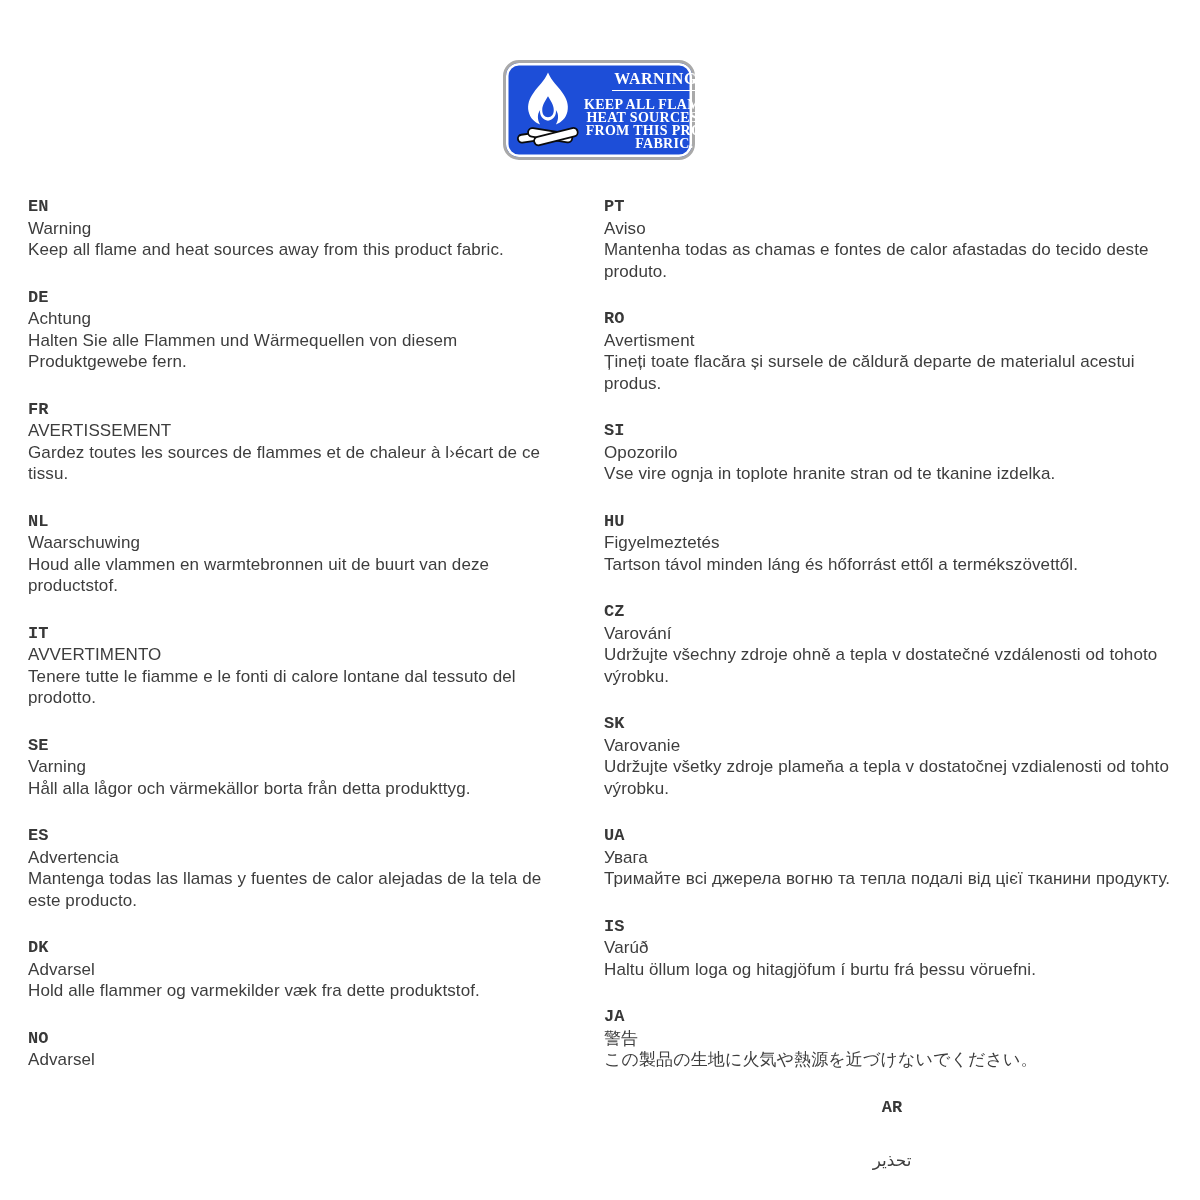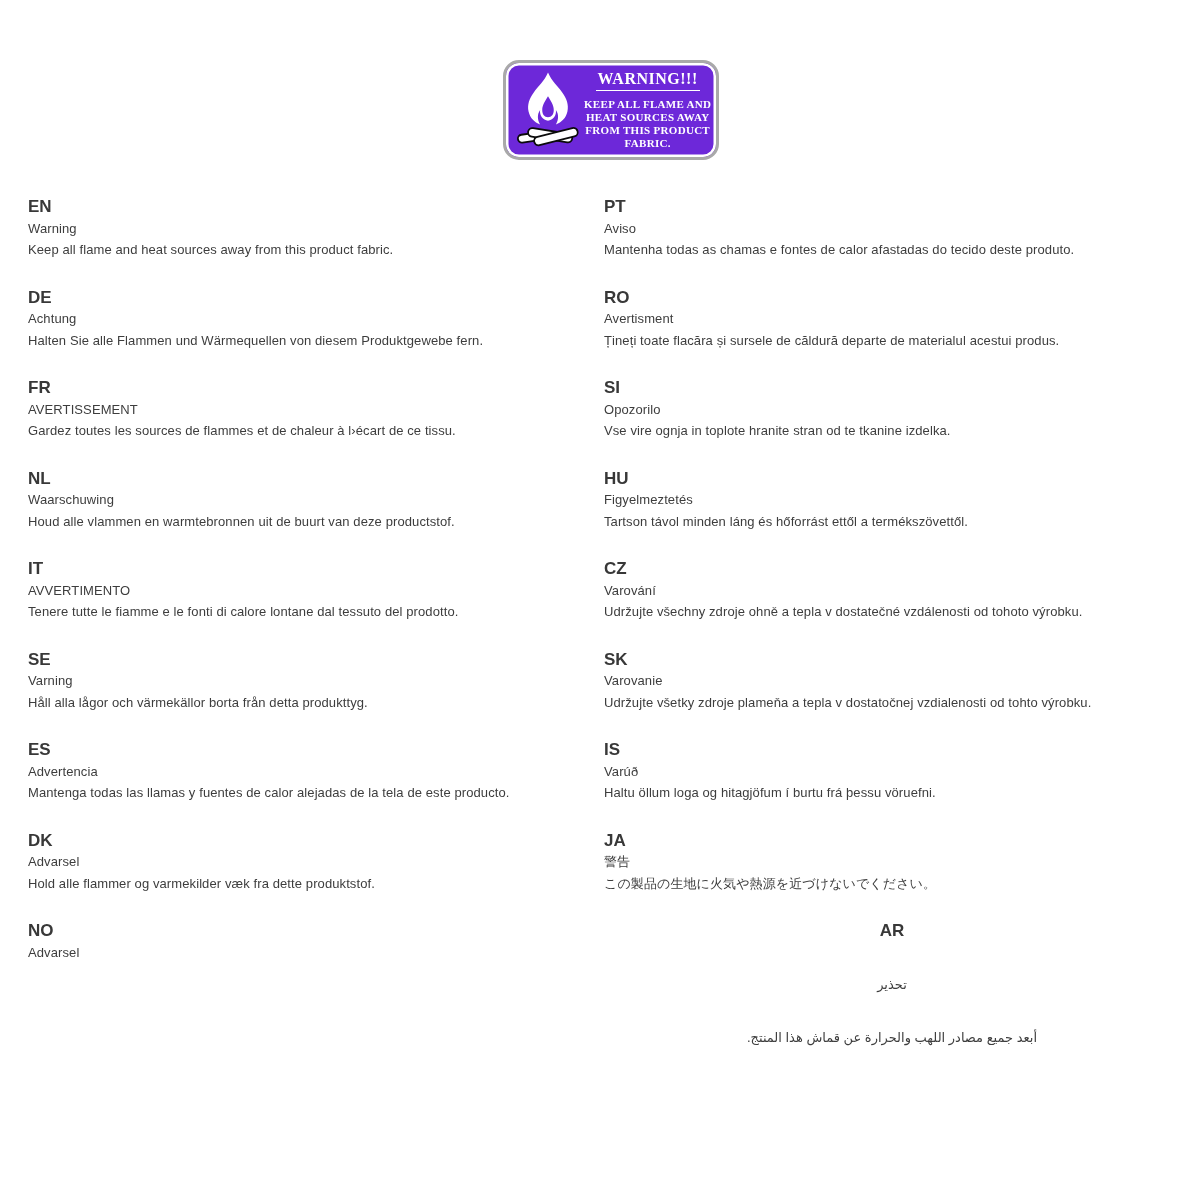--- a/index.html
+++ b/index.html
@@ -15,23 +15,23 @@
     overflow: hidden;
     font-family: "Liberation Sans", "DejaVu Sans", sans-serif;
     color: #3d3d3d;
   }
 
   
   .warning-label {
     position: absolute;
     left: 503px;
     top: 60px;
-    width: 216px;
+    width: 192px;
     height: 100px;
-    background: #6d28d9;
+    background: #1d4ed8;
     border: 3px solid #a9a9a9;
     border-radius: 16px;
     box-shadow: inset 0 0 0 2.5px #ffffff;
     box-sizing: border-box;
     display: flex;
     align-items: center;
     padding: 8px 10px 8px 6px;
   }
   .campfire {
     flex: 0 0 72px;
@@ -47,21 +47,21 @@
   .label-title {
     display: inline-block;
     font-size: 16px;
     letter-spacing: 0.5px;
     border-bottom: 1.5px solid #ffffff;
     padding: 0 2px 2px 2px;
     margin-bottom: 7px;
     white-space: nowrap;
   }
   .label-line {
-    font-size: 11px;
+    font-size: 14px;
     line-height: 13px;
     letter-spacing: 0.3px;
     white-space: nowrap;
   }
 
   
   .columns {
     position: absolute;
     left: 28px;
     top: 196px;
@@ -72,23 +72,24 @@
   .col-right { width: 576px; margin-left: 28px; }
 
   .lang-section {
     margin-bottom: 26px;
   }
   .lang-code {
     font-weight: bold;
     font-size: 17px;
     line-height: 21.5px;
     color: #383838;
+    font-family: Liberation Mono, monospace;
   }
   .lang-title, .lang-body {
-    font-size: 13px;
+    font-size: 17px;
     line-height: 21.5px;
     letter-spacing: 0.1px;
   }
   .lang-section.rtl {
     text-align: center;
   }
   .lang-section.rtl .lang-title,
   .lang-section.rtl .lang-body {
     direction: rtl;
     margin-top: 32px;
@@ -224,20 +225,25 @@
         <div class="lang-title">Varování</div>
         <div class="lang-body">Udržujte všechny zdroje ohně a tepla v dostatečné vzdálenosti od tohoto výrobku.</div>
       </section>
 
       <section class="lang-section">
         <div class="lang-code">SK</div>
         <div class="lang-title">Varovanie</div>
         <div class="lang-body">Udržujte všetky zdroje plameňa a tepla v dostatočnej vzdialenosti od tohto výrobku.</div>
       </section>
 
+      <section class="lang-section">
+        <div class="lang-code">UA</div>
+        <div class="lang-title">Увага</div>
+        <div class="lang-body">Тримайте всі джерела вогню та тепла подалі від цієї тканини продукту.</div>
+      </section>
 
       <section class="lang-section">
         <div class="lang-code">IS</div>
         <div class="lang-title">Varúð</div>
         <div class="lang-body">Haltu öllum loga og hitagjöfum í burtu frá þessu vöruefni.</div>
       </section>
 
       <section class="lang-section">
         <div class="lang-code">JA</div>
         <div class="lang-title">警告</div>

